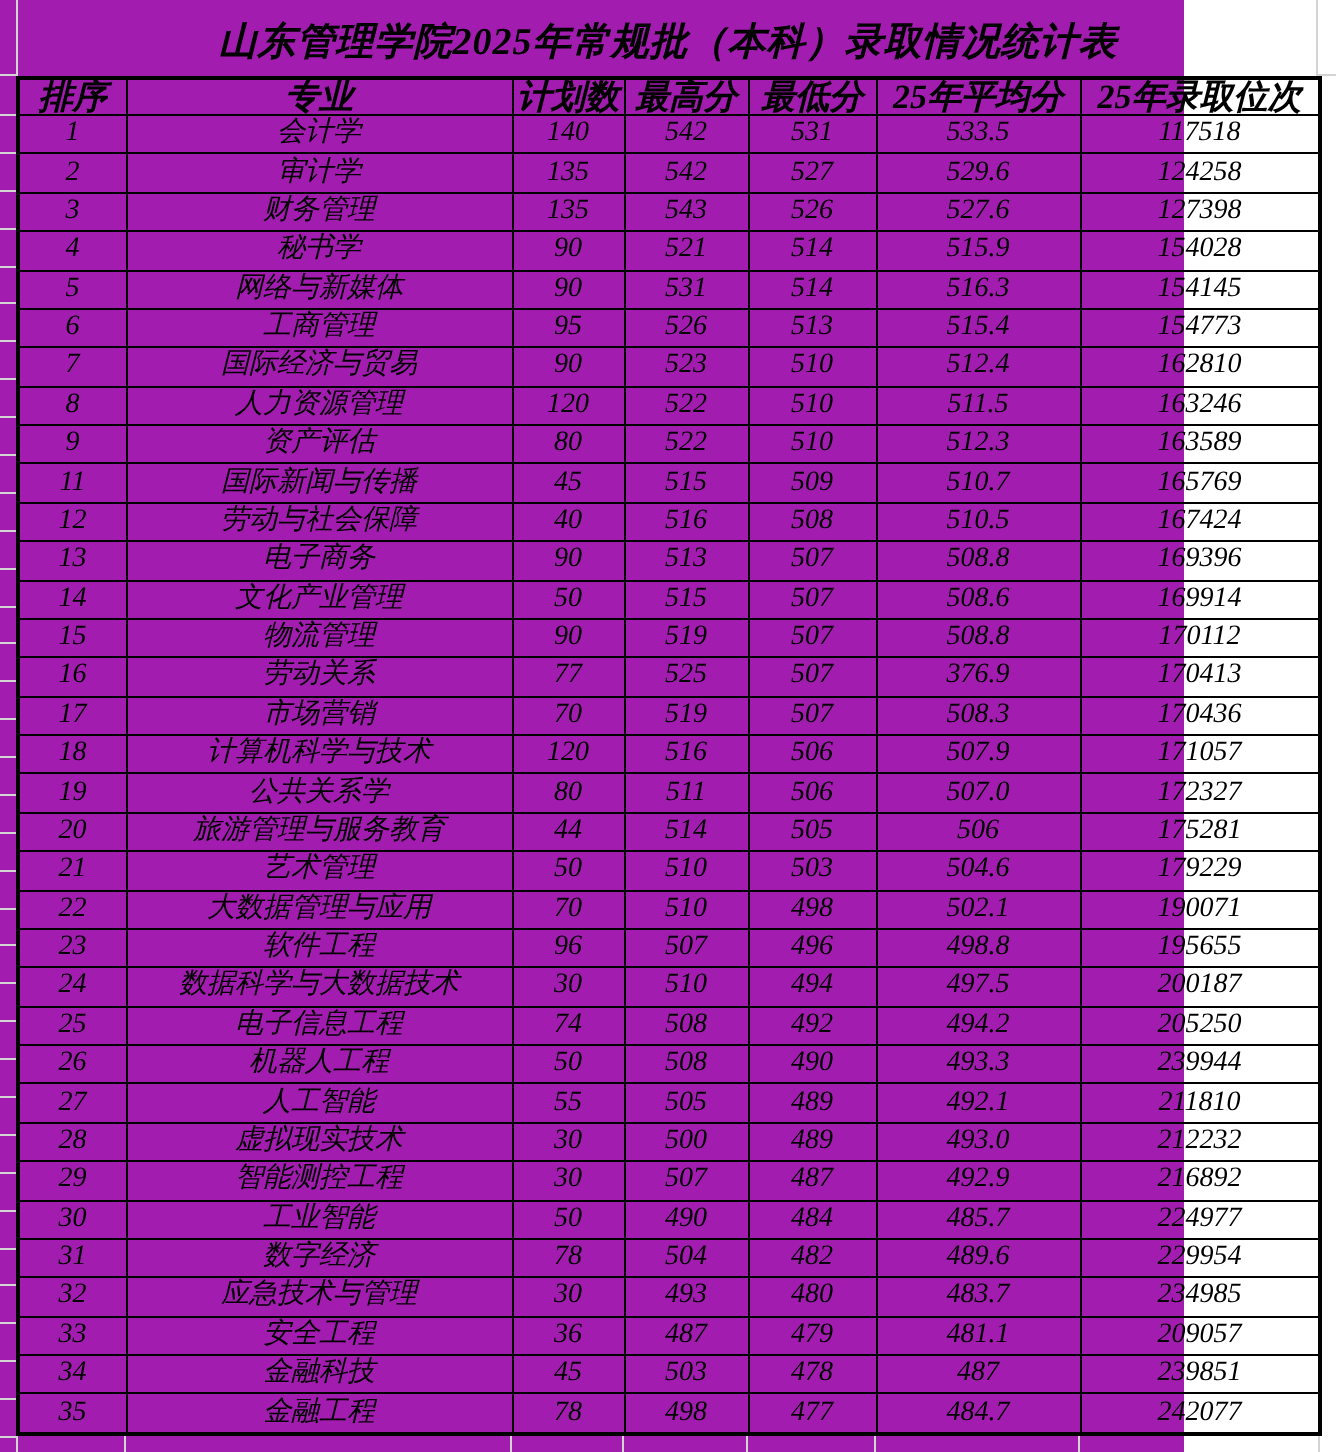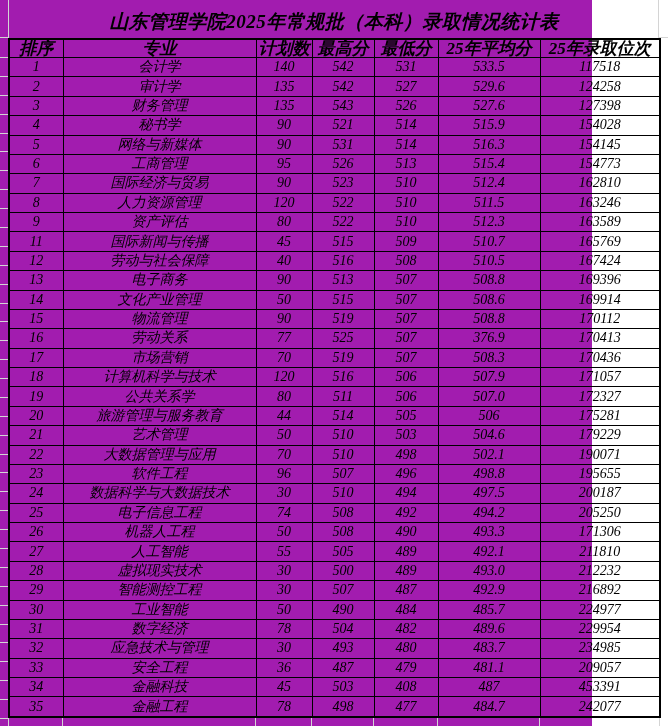--- a/index.html
+++ b/index.html
@@ -314,21 +314,21 @@
           <td class="num">494.2</td>
           <td class="num">205250</td>
         </tr>
         <tr>
           <td class="num">26</td>
           <td class="major">机器人工程</td>
           <td class="num">50</td>
           <td class="num">508</td>
           <td class="num">490</td>
           <td class="num">493.3</td>
-          <td class="num">171306</td>
+          <td class="num">239944</td>
         </tr>
         <tr>
           <td class="num">27</td>
           <td class="major">人工智能</td>
           <td class="num">55</td>
           <td class="num">505</td>
           <td class="num">489</td>
           <td class="num">492.1</td>
           <td class="num">211810</td>
         </tr>
@@ -384,23 +384,23 @@
           <td class="num">487</td>
           <td class="num">479</td>
           <td class="num">481.1</td>
           <td class="num">209057</td>
         </tr>
         <tr>
           <td class="num">34</td>
           <td class="major">金融科技</td>
           <td class="num">45</td>
           <td class="num">503</td>
-          <td class="num">408</td>
+          <td class="num">478</td>
           <td class="num">487</td>
-          <td class="num">453391</td>
+          <td class="num">239851</td>
         </tr>
         <tr>
           <td class="num">35</td>
           <td class="major">金融工程</td>
           <td class="num">78</td>
           <td class="num">498</td>
           <td class="num">477</td>
           <td class="num">484.7</td>
           <td class="num">242077</td>
         </tr>

